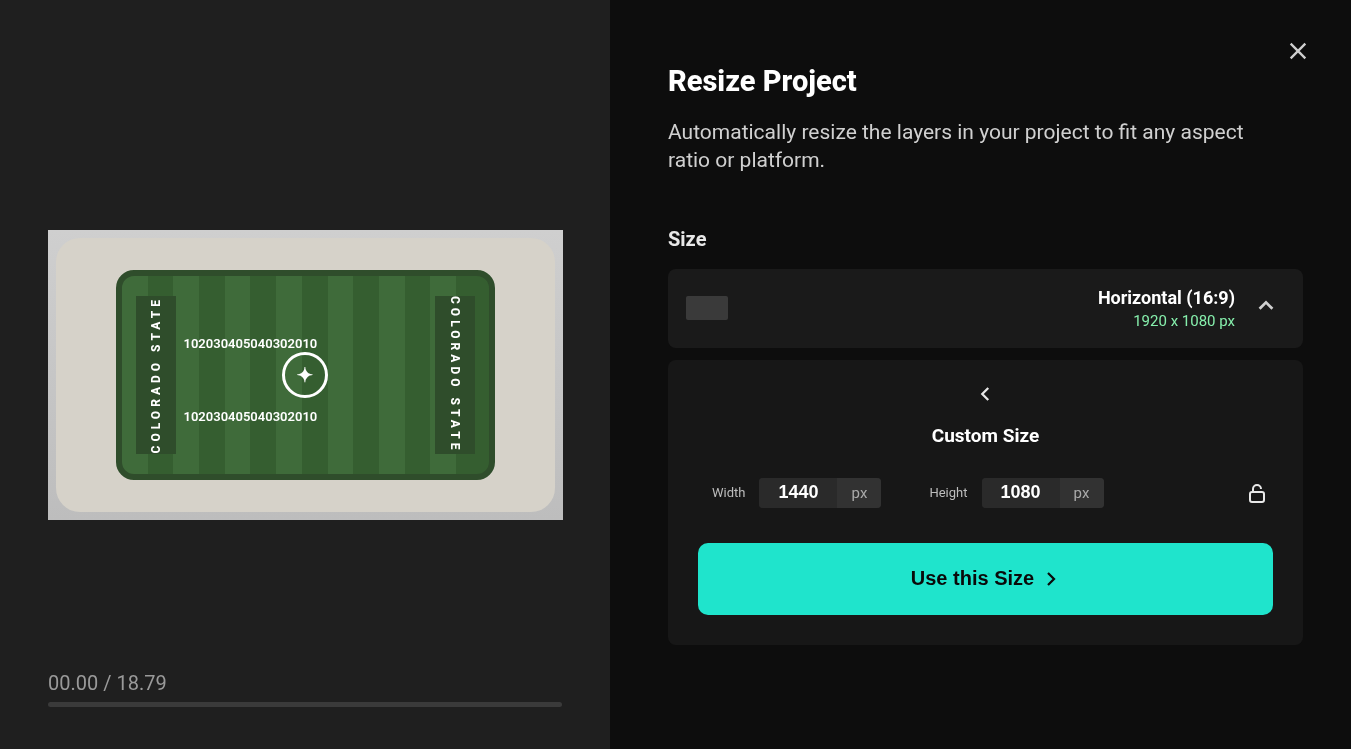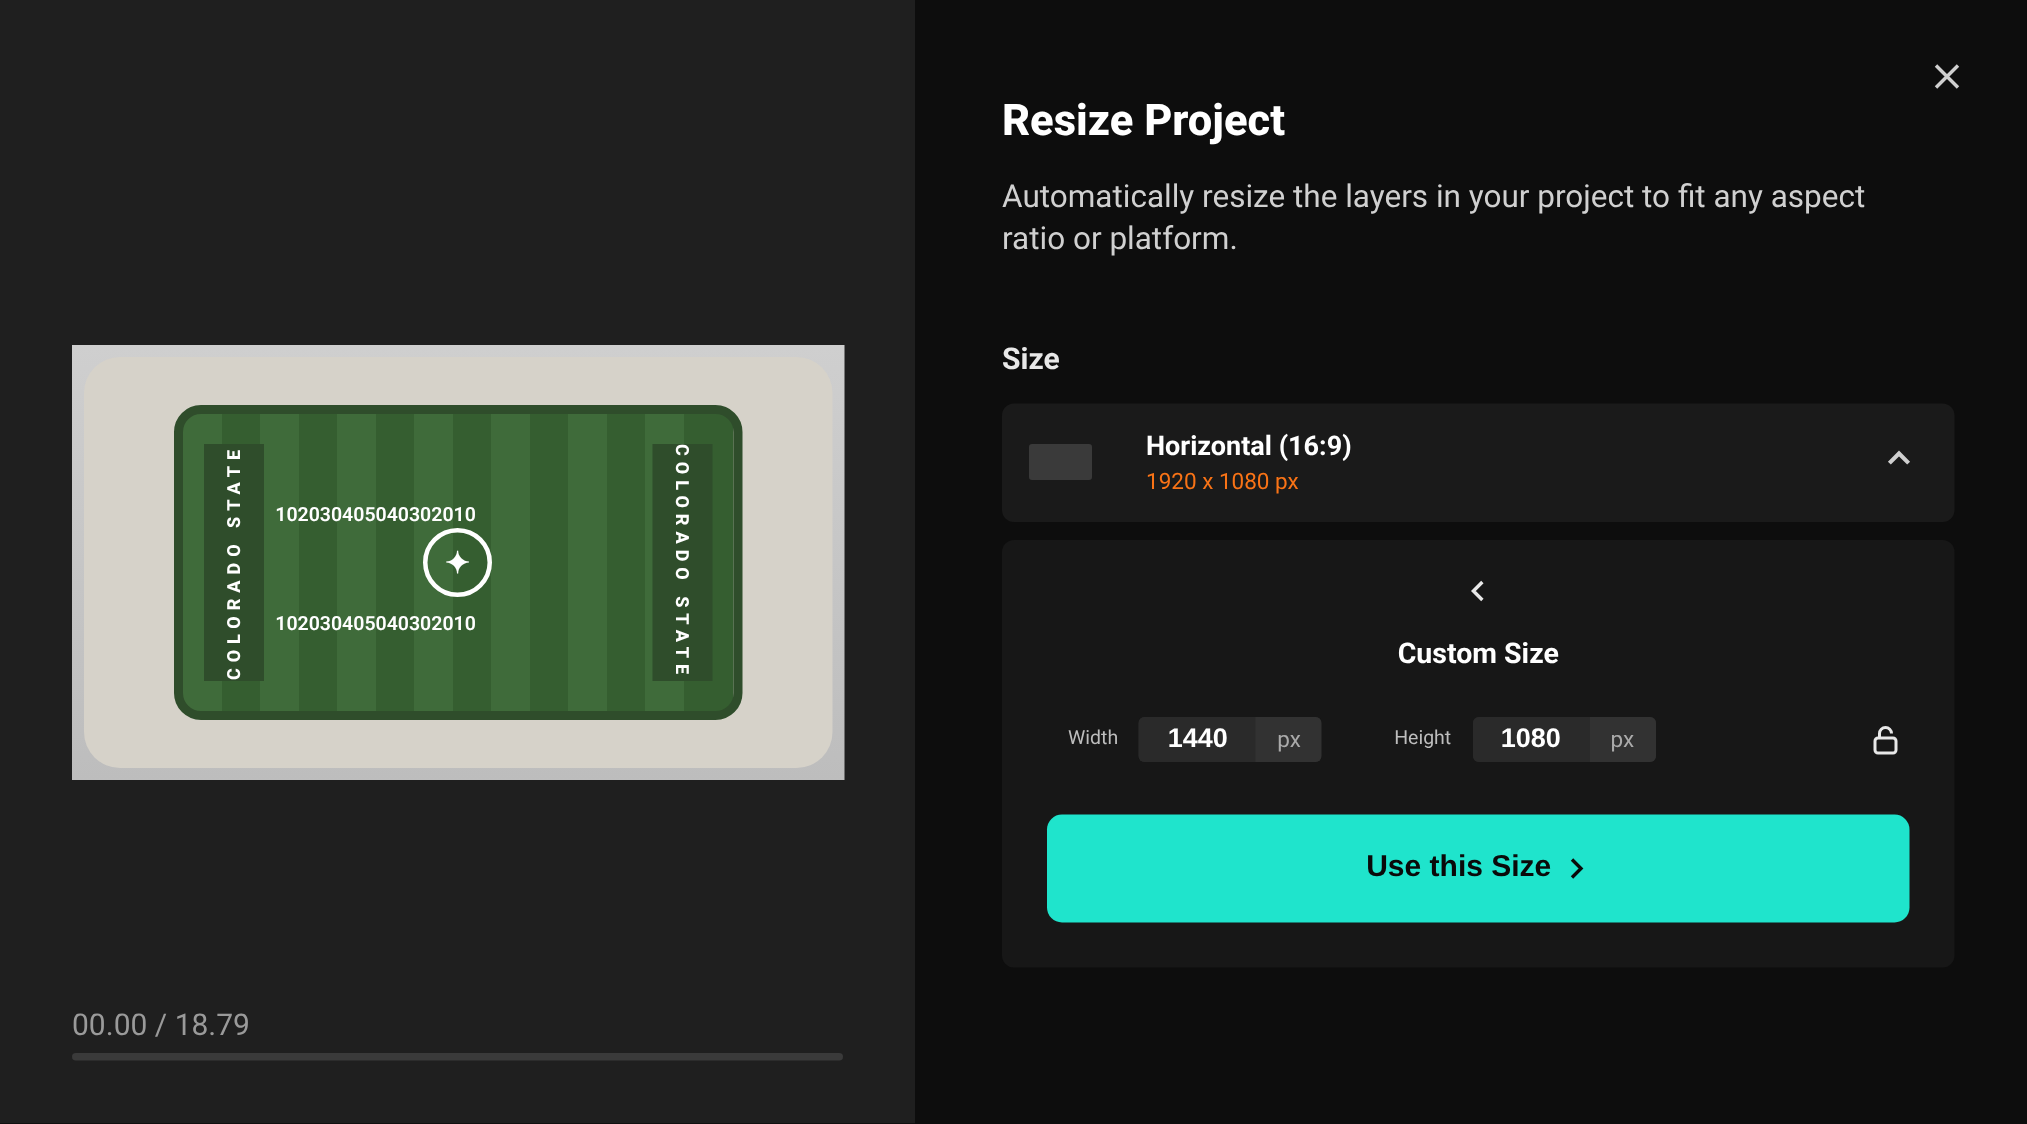--- a/index.html
+++ b/index.html
@@ -164,31 +164,32 @@
     color: #e8e8e8;
   }
 
   .preset-card {
     margin-top: 18px;
     background: #1a1a1a;
     border-radius: 8px;
     padding: 18px 26px 18px 18px;
     display: flex;
     align-items: center;
-    gap: 36px;
-    cursor: pointer;
+    gap: 20px;
+    cursor: pointer;
+    text-align: right;
   }
   .preset-thumb {
     width: 42px; height: 24px;
     background: #3a3a3a;
     border-radius: 2px;
   }
   .preset-text { flex: 1; }
   .preset-name { font-size: 18px; font-weight: 700; color: #fff; }
-  .preset-dim { font-size: 15px; color: #f97316; margin-top: 4px; }
+  .preset-dim { font-size: 15px; color: #86efac; margin-top: 4px; }
   .chevron { color: #cfcfcf; }
 
   .custom-card {
     margin-top: 12px;
     background: #171717;
     border-radius: 8px;
     padding: 22px 30px 30px 30px;
   }
   .custom-header {
     display: flex;

